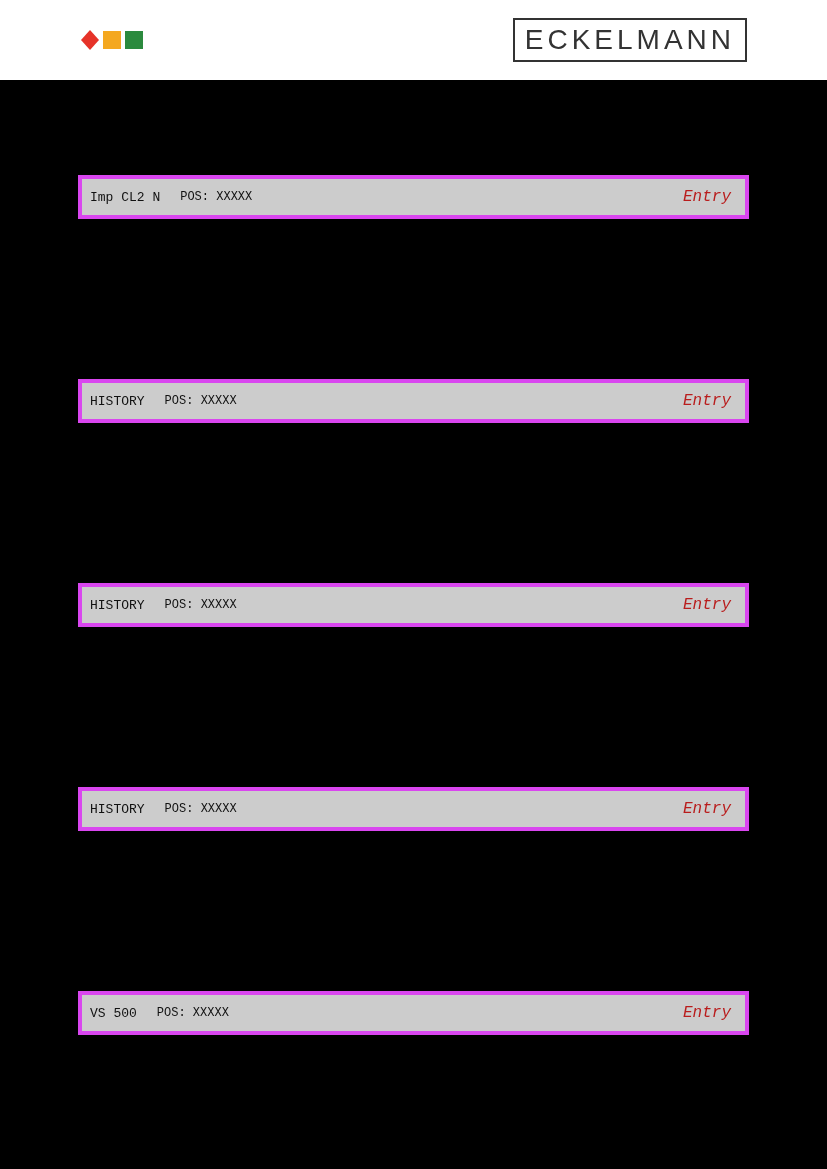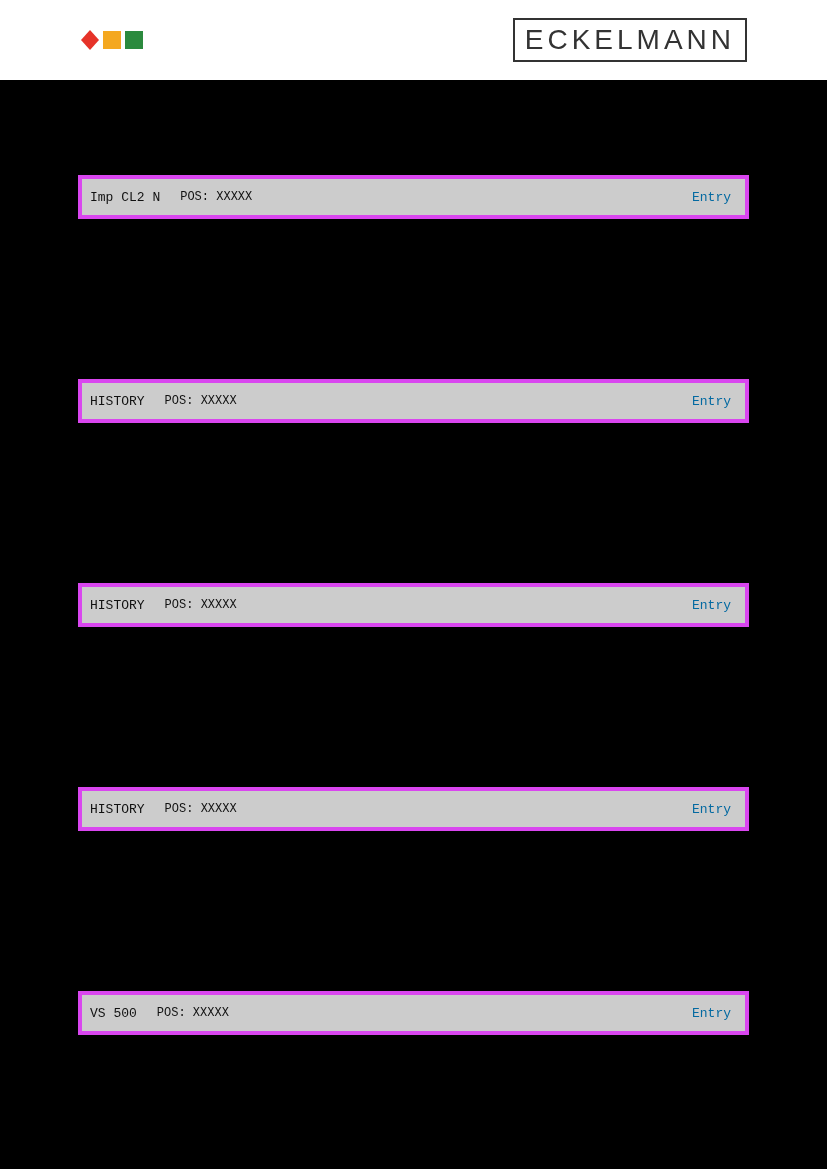--- a/index.html
+++ b/index.html
@@ -89,24 +89,25 @@
     }
 
     .row-bar-middle {
       flex: 1;
       height: 100%;
       background-color: #cccccc;
     }
 
     .row-bar-entry {
       font-family: 'Courier New', Courier, monospace;
-      font-size: 13px;
-      color: #0369a1;
+      font-size: 16px;
+      color: #b91c1c;
       padding: 0 14px;
       white-space: nowrap;
+      font-style: italic;
     }
 
     
     .black-section {
       background-color: #000000;
       height: 160px;
       margin: 0 78px;
     }
 
     

